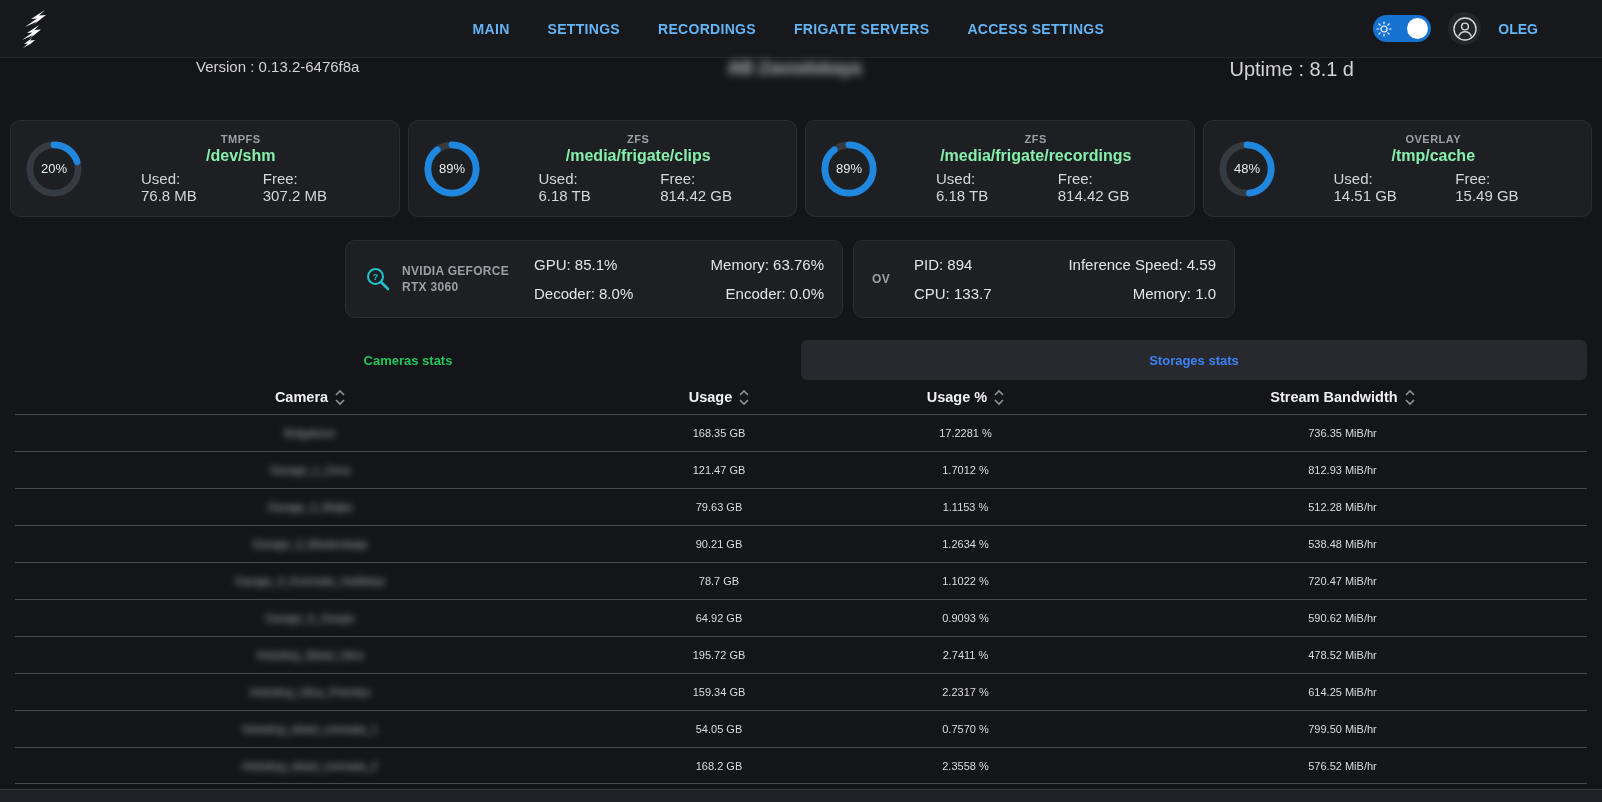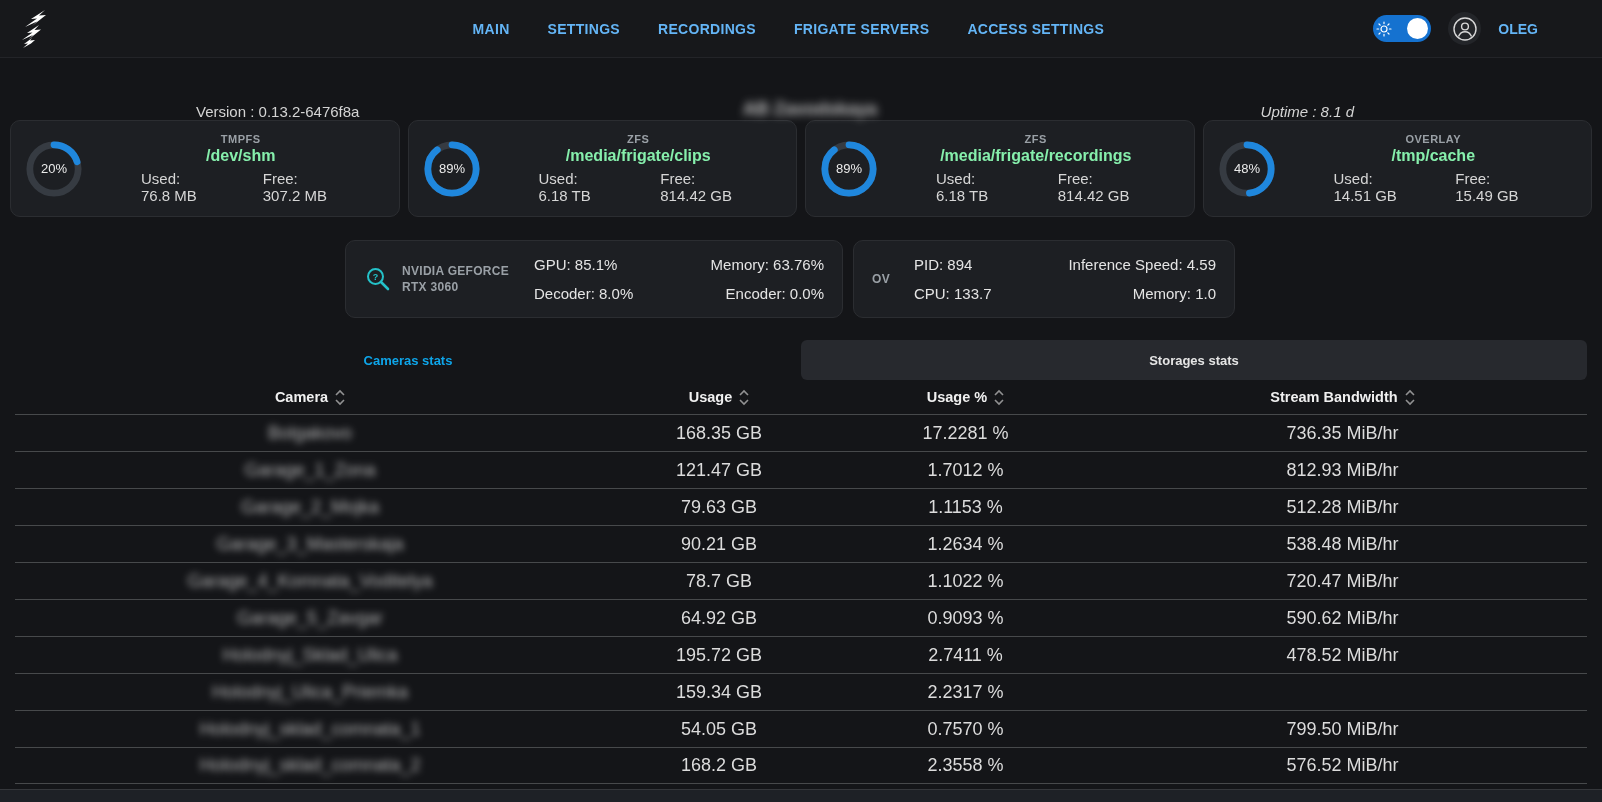--- a/index.html
+++ b/index.html
@@ -33,28 +33,28 @@
     justify-content:space-between;
   }
   .knob { width:21px; height:21px; border-radius:50%; background:#ffffff; }
   .avatar-btn {
     width:33px; height:33px; border-radius:50%; background:#232529;
     display:flex; align-items:center; justify-content:center; cursor:pointer;
   }
   .username { color:#64b5f6; font-size:14px; font-weight:700; cursor:pointer; }
 
   
-  .info-bar { height:62px; display:flex; align-items:flex-end;gap:41px; }
+  .info-bar { height:62px; display:flex; align-items:flex-start;gap:41px; }
   .info-left { margin-left:196px; font-size:15px; color:#d4d4d4; }
   .info-center { flex:1; text-align:center; }
   .server-name {
     display:inline-block; font-size:18px; font-weight:700; color:#cfcfcf;
     filter:blur(4px); opacity:.9;
   }
-  .info-right { margin-right:248px; font-size:15px; color:#d4d4d4;font-style:italic; }
+  .info-right { margin-right:248px; font-size:20px; color:#d4d4d4; }
 
   
   .cards-row {
     display:grid; grid-template-columns:repeat(4,1fr); gap:8px;
     padding:0 10px; height:97px;
   }
   .scard {
     background:#1d1f23; border:1px solid #2b2d31; border-radius:10px;
     display:flex; align-items:center; padding:8px 14px; gap:14px;
   }
@@ -90,34 +90,34 @@
   .gpu-label { width:112px; margin:0 20px 0 10px; }
   .det-label { margin-right:24px; }
   .stat-grid { flex:1; display:grid; grid-template-columns:1fr 1fr; }
   .stat-col { display:flex; flex-direction:column; gap:3px; font-size:15px; color:#e4e4e4; line-height:26px; }
   .stat-col.right { text-align:right; }
 
   
   .tabs { display:flex; margin:22px 15px 0; height:40px; }
   .tab { flex:1; display:flex; align-items:center; justify-content:center;
          font-size:13px; font-weight:700; cursor:pointer; border-radius:6px; }
-  .tab.inactive { color:#0ea5e9; }
-  .tab.active { background:#27292e; color:#e5e5e5; }
+  .tab.inactive { color:#22c55e; }
+  .tab.active { background:#27292e; color:#3b82f6; }
 
   
   .tgrid { display:grid; grid-template-columns:590px 228px 265px 1fr; margin:0 15px; }
   .thead { height:34px; align-items:center; }
   .th {
     display:flex; align-items:center; justify-content:center; gap:7px;
     color:#f0f0f0; font-size:14.5px; font-weight:700; cursor:pointer;
   }
   .sort-icon { opacity:.75; }
   .trow { height:37px; border-top:1px solid #47494b; align-items:center; }
   .trow:last-of-type { border-bottom:1px solid #47494b; }
-  .cell { text-align:center; font-size:18px; color:#dcdcdc; }
+  .cell { text-align:center; font-size:11px; color:#dcdcdc; }
   .blur-name { filter:blur(3.5px); opacity:.8; color:#d8d8d8; }
   .footer-strip {
     position:absolute; left:0; right:0; bottom:0; height:13px;
     background:#1e2126; border-top:1px solid #35373b;
   }
 </style>
 </head>
 <body>
 
 <div class="navbar">
@@ -360,20 +360,21 @@
   <div class="tgrid trow">
     <div class="cell"><span class="blur-name">Holodnyj_Sklad_Ulica</span></div>
     <div class="cell">195.72 GB</div>
     <div class="cell">2.7411 %</div>
     <div class="cell">478.52 MiB/hr</div>
   </div>
   <div class="tgrid trow">
     <div class="cell"><span class="blur-name">Holodnyj_Ulica_Priemka</span></div>
     <div class="cell">159.34 GB</div>
     <div class="cell">2.2317 %</div>
+    <div class="cell">614.25 MiB/hr</div>
   </div>
   <div class="tgrid trow">
     <div class="cell"><span class="blur-name">Holodnyj_sklad_comnata_1</span></div>
     <div class="cell">54.05 GB</div>
     <div class="cell">0.7570 %</div>
     <div class="cell">799.50 MiB/hr</div>
   </div>
   <div class="tgrid trow">
     <div class="cell"><span class="blur-name">Holodnyj_sklad_comnata_2</span></div>
     <div class="cell">168.2 GB</div>

